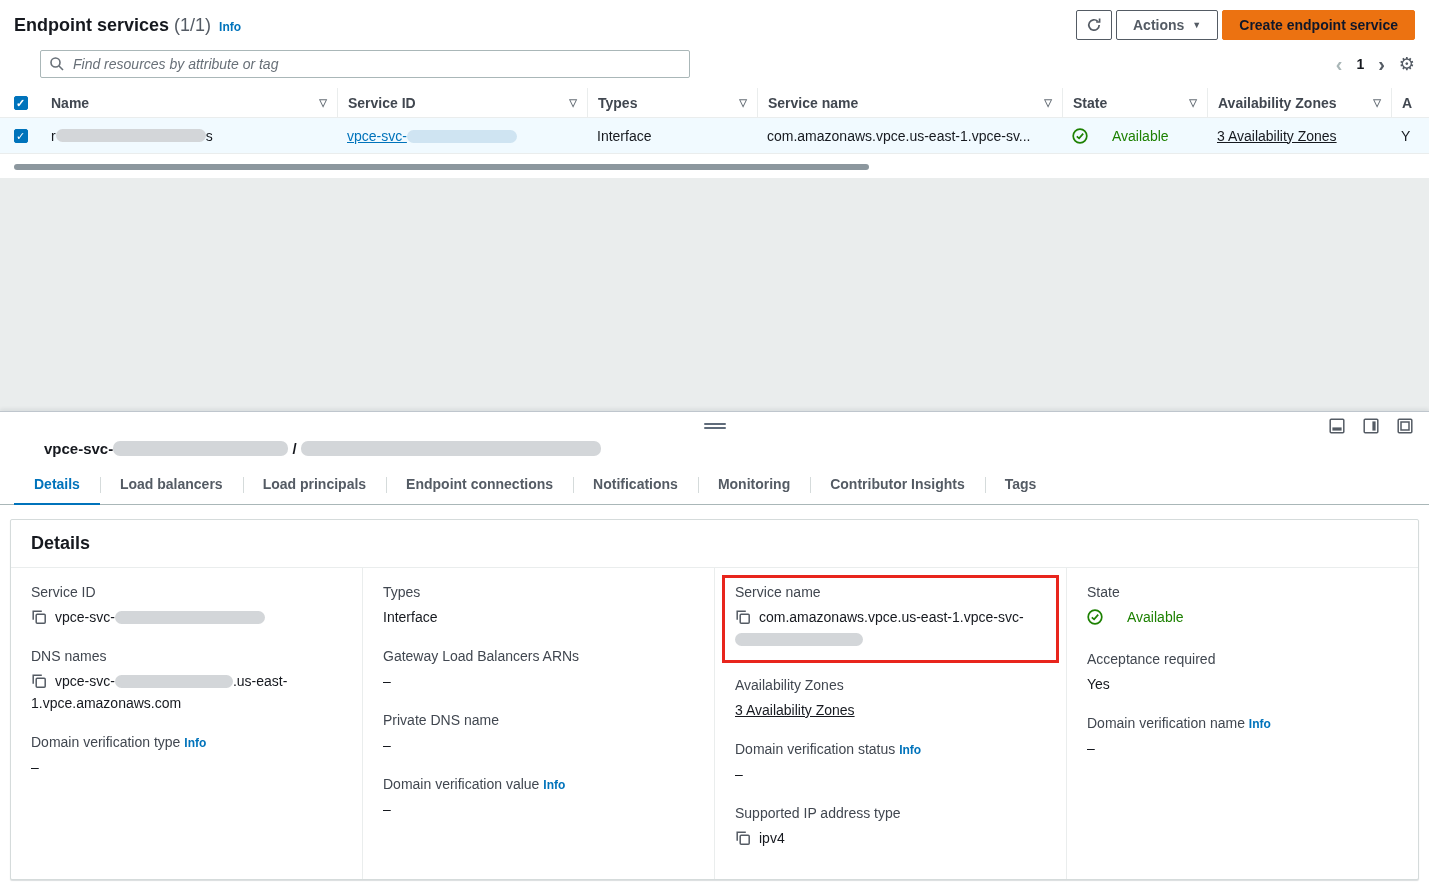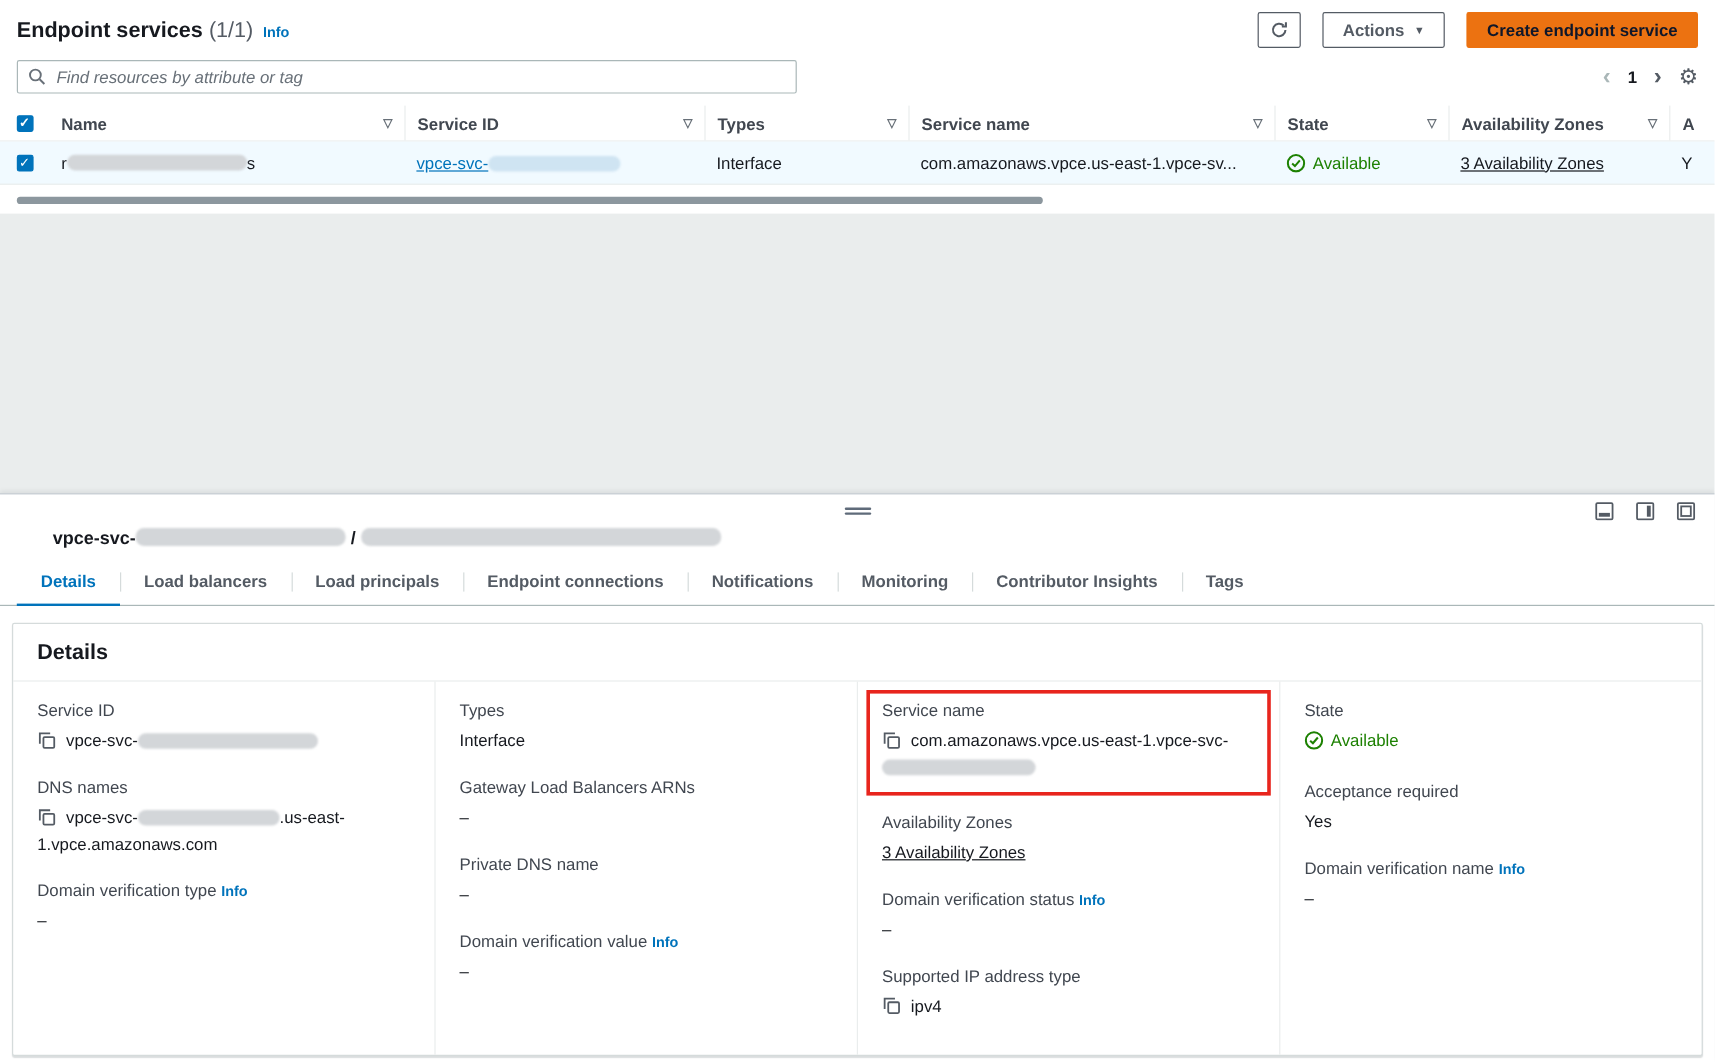--- a/index.html
+++ b/index.html
@@ -6,27 +6,27 @@
   body { font-family: "Liberation Sans", sans-serif; background: #fff; }
   .screen { width: 1429px; height: 886px; display: flex; flex-direction: column; overflow: hidden; color: #16191f; font-size: 14px; background: #fff; }
 
   
   .top-section { background: #fff; }
   .page-header { display: flex; justify-content: space-between; align-items: center; padding: 10px 14px 6px 14px; }
   .page-header-left { display: flex; align-items: baseline; gap: 8px; }
   .page-title { font-size: 18px; font-weight: 700; }
   .page-title .count { font-weight: 400; color: #545b64; margin-top: 28px; }
   .info-link { color: #0073bb; font-size: 12px; font-weight: 700; text-decoration: none; cursor: pointer; }
-  .page-header-right { display: flex; align-items: center; gap: 18px; }
+  .page-header-right { display: flex; align-items: center; gap: 4px; }
   .btn { height: 30px; padding: 0 16px; background: #fff; border: 1px solid #545b64; border-radius: 2px; font-weight: 700; font-size: 14px; color: #545b64; display: inline-flex; align-items: center; gap: 8px; cursor: pointer; font-family: inherit; }
   .btn.icon-btn { padding: 0 9px; }
   .btn .caret { font-size: 9px; line-height: 1; }
   .btn.primary { background: #ec7211; border-color: #ec7211; color: #0f172a; }
 
-  .toolbar-row { display: flex; justify-content: space-between; align-items: center; padding: 4px 14px 0 14px; }
+  .toolbar-row { display: flex; justify-content: space-between; align-items: center; padding: 4px 14px 0 14px; margin-left: 26px; }
   .search-wrap { position: relative; }
   .search-input { width: 650px; height: 28px; border: 1px solid #aab7b8; border-radius: 2px; padding: 0 8px 0 32px; font-size: 14px; font-family: inherit; color: #16191f; }
   .search-input::placeholder { color: #687078; font-style: italic; }
   .search-icon { position: absolute; left: 9px; top: 6px; }
   .pagination { display: flex; align-items: center; gap: 14px; color: #545b64; }
   .chev { font-size: 20px; line-height: 1; cursor: pointer; font-weight: 700; }
   .chev.disabled { color: #aab7b8; }
   .page-num { font-weight: 700; color: #16191f; }
   .gear { font-size: 18px; color: #545b64; cursor: pointer; }
 
@@ -43,21 +43,21 @@
   .col-name { width: 296px; }
   .col-sid { width: 250px; }
   .col-types { width: 170px; }
   .col-sname { width: 305px; }
   .col-state { width: 145px; }
   .col-az { width: 184px; }
   .col-last { flex: 1; min-width: 0; }
   .checkbox { width: 14px; height: 14px; background: #0073bb; border: 1px solid #0073bb; border-radius: 2px; color: #fff; font-size: 11px; line-height: 13px; text-align: center; cursor: pointer; }
   .link-blue { color: #0073bb; text-decoration: underline; cursor: pointer; }
   .link-dark { color: #16191f; text-decoration: underline; cursor: pointer; }
-  .state-ok { color: #1d8102; display: inline-flex; align-items: center; gap: 6px; }
+  .state-ok { color: #1d8102; display: inline-flex; align-items: center; gap: 24px; }
 
   .redact { display: inline-block; height: 13px; background: #d3d6d9; border-radius: 7px; vertical-align: -2px; filter: blur(0.7px); }
   .redact.lg { height: 15px; vertical-align: -2px; }
 
   .hscroll { height: 6px; margin: 10px 14px 8px 14px; position: relative; }
   .hscroll-thumb { position: absolute; left: 0; top: 0; height: 6px; width: 855px; background: #8c979e; border-radius: 3px; cursor: pointer; }
 
   .gray-gap { flex: 1; background: #eaeded; }
 
   

